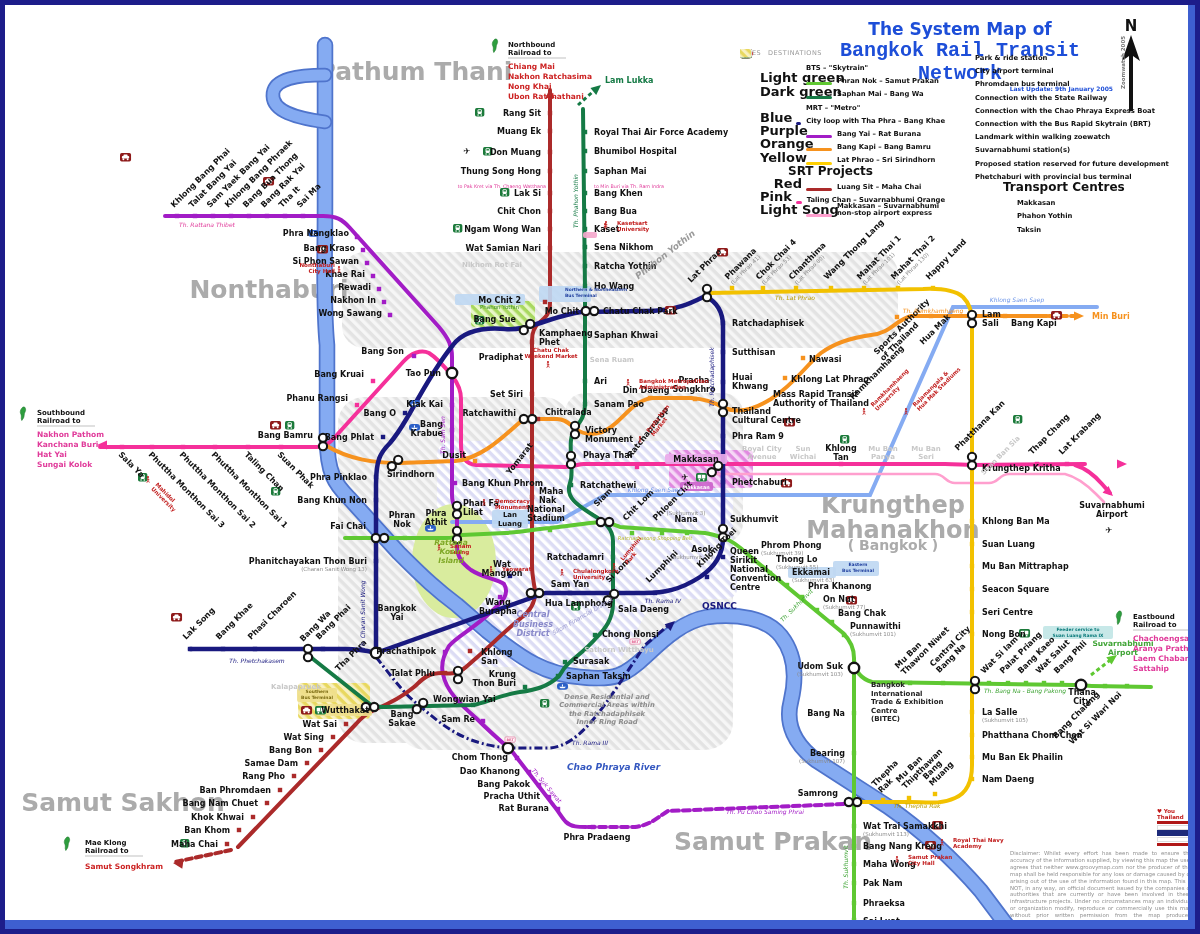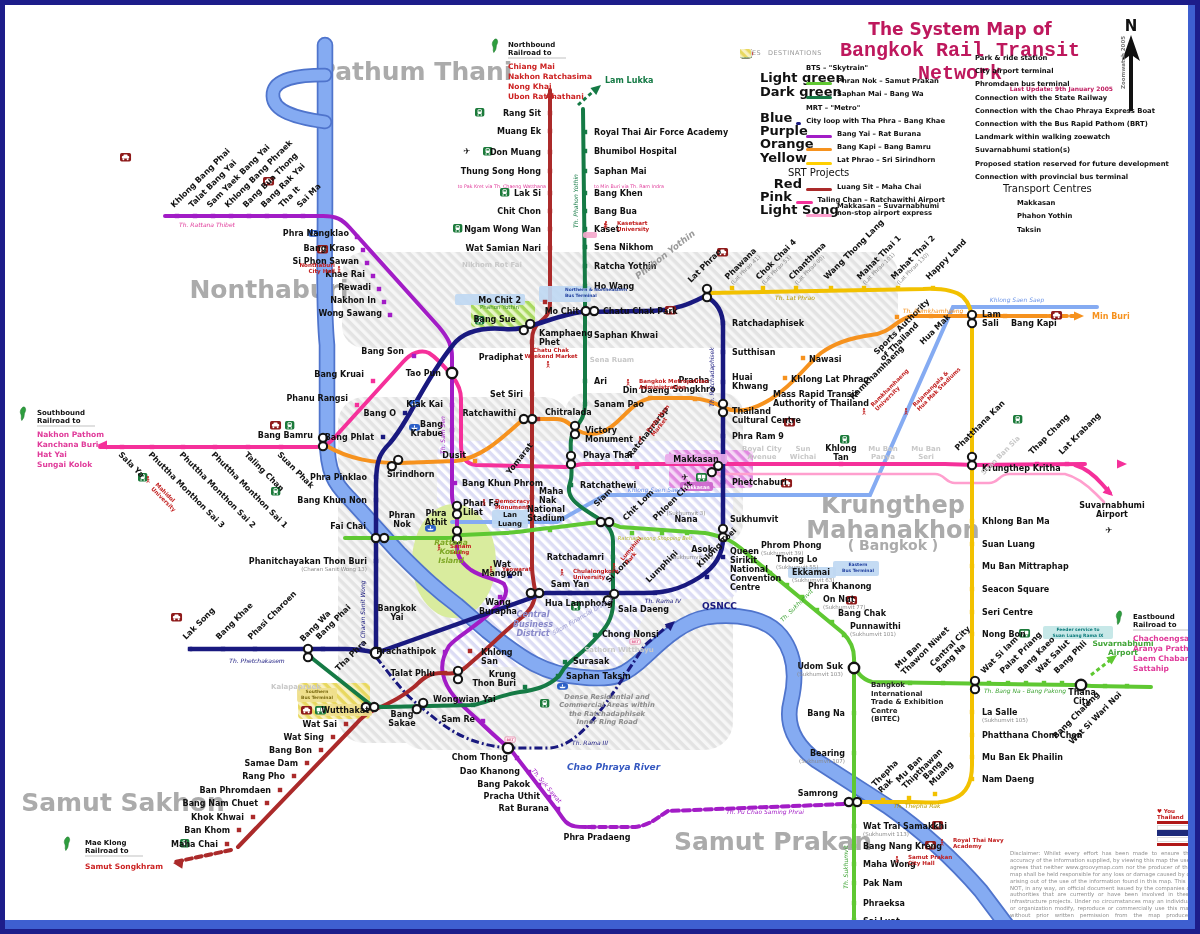--- a/index.html
+++ b/index.html
@@ -2,35 +2,35 @@
 <html><head>
 <meta charset="utf-8">
 <style>
   html,body{margin:0;padding:0;background:#10106e;}
   #frame{position:relative;width:1200px;height:934px;background:#fff;
     box-sizing:border-box;border:5px solid #1d1d8a;outline:1px solid #0b0b5e;
     font-family:"DejaVu Sans","Liberation Sans",sans-serif;overflow:hidden;}
   #innerEdge{position:absolute;right:0;top:0;bottom:0;width:7px;background:#3e5fd0;}
   #bottomEdge{position:absolute;left:0;right:0;bottom:0;height:9px;background:#3e5fd0;}
   svg{position:absolute;left:0;top:0;}
-  #titleBlock{position:absolute;left:790px;top:14px;width:330px;text-align:center;color:#be185d;}
+  #titleBlock{position:absolute;left:790px;top:14px;width:330px;text-align:center;color:#1d4ed8;}
   #titleBlock .t1{font-size:17px;font-weight:bold;}
   #titleBlock .t2{font-size:20px;font-weight:bold;font-family:Liberation Mono, monospace;}
   #titleBlock .t3{font-size:6px;font-weight:bold;text-align:right;padding-right:12px;}
   #legend{position:absolute;left:735px;top:44px;width:450px;font-size:7px;color:#111;}
   .lg-cols{display:flex;gap:10px;}
   .lg-col1{width:205px;}
   .lg-col2{width:240px;}
   .lg-head{color:#9a9a9a;font-size:6.5px;letter-spacing:.5px;display:flex;margin-bottom:2px;}
   .lg-head span:first-child{width:62px;}
   .lg-row{display:flex;align-items:flex-end;height:13.2px;white-space:nowrap;padding-left:20px;}
   .lg-lab{width:42px;text-align:right;padding-right:4px;font-weight:bold;font-size:13px;}
   .lg-sw{width:26px;height:3px;margin-right:5px;border-radius:2px;}
   .lg-txt{font-weight:bold;font-size:6.8px;line-height:1.05;}
-  .lg-hdr{font-weight:normal;font-size:10px;padding-left:28px;}
+  .lg-hdr{font-weight:bold;font-size:12px;padding-left:28px;}
   .lg-ic{width:13px;height:11px;margin-right:4px;flex:0 0 13px;}
   #disclaimer{position:absolute;left:1005px;top:845px;width:182px;font-size:5.4px;
     color:#8f8f8f;text-align:justify;line-height:1.28;}
   #disclaimer p{margin:0 0 5px 0;}
   #flagBox{position:absolute;left:1152px;top:803px;width:40px;font-size:5.5px;color:#c01818;font-weight:bold;}
   .stripes{height:3px;margin-top:0.8px;}
 </style>
 </head>
 <body>
 
@@ -1034,21 +1034,21 @@
             <div class="lg-hdr">SRT Projects</div>
           </div>
           <div class="lg-row">
             <span class="lg-lab">Red</span>
             <span class="lg-sw" style="background: rgb(171, 42, 42);"></span>
             <span class="lg-txt">Luang Sit – Maha Chai</span>
           </div>
           <div class="lg-row">
             <span class="lg-lab">Pink</span>
             <span class="lg-sw" style="background: rgb(245, 48, 154);"></span>
-            <span class="lg-txt">Taling Chan – Ratchawithi Airport</span>
+            <span class="lg-txt">Taling Chan – Suvarnabhumi Orange</span>
           </div>
           <div class="lg-row">
             <span class="lg-lab">Light Song</span>
             <span class="lg-sw" style="background: rgb(255, 159, 206);"></span>
             <span class="lg-txt">Makkasan – Suvarnabhumi<br>non-stop airport express</span>
           </div>
         </div>
         <div class="lg-col2">
           <div class="lg-row">
             <svg viewBox="0 0 14 12" class="lg-ic">
@@ -1104,21 +1104,21 @@
             </svg>
             <span class="lg-txt">Connection with the Chao Phraya Express Boat</span>
           </div>
           <div class="lg-row">
             <svg viewBox="0 0 14 12" class="lg-ic">
               <g transform="translate(0,0) scale(1)">
                 <rect x="0" y="0" width="12" height="6" rx="1" fill="#fff" stroke="#E05A8A" stroke-width="0.7"></rect>
                 <text x="6" y="4.7" font-size="4" fill="#E05A8A" text-anchor="middle" font-weight="bold">BRT</text>
               </g>
             </svg>
-            <span class="lg-txt">Connection with the Bus Rapid Pathom (BRT)</span>
+            <span class="lg-txt">Connection with the Bus Rapid Skytrain (BRT)</span>
           </div>
           <div class="lg-row">
             <svg viewBox="0 0 14 12" class="lg-ic">
               <g transform="translate(0,0) scale(1)">
                 <circle cx="2.5" cy="1.4" r="1.3" fill="#C22020"></circle>
                 <path d="M2.5,2.7 L2.5,5.5 M2.5,5.5 L1,8.5 M2.5,5.5 L4.2,8.2 M1,3.8 L4.2,4.6" stroke="#C22020" stroke-width="1" fill="none"></path>
               </g>
             </svg>
             <span class="lg-txt">Landmark within walking zoewatch</span>
           </div>
@@ -1138,21 +1138,21 @@
               </g>
             </svg>
             <span class="lg-txt">Proposed station reserved for future development</span>
           </div>
           <div class="lg-row">
             <svg viewBox="0 0 14 12" class="lg-ic">
               <g transform="translate(0,0) scale(1)">
                 <rect x="0" y="0" width="12" height="9" fill="url(#hatchBlue)"></rect>
               </g>
             </svg>
-            <span class="lg-txt">Connection with provincial bus terminal</span>
+            <span class="lg-txt">Phetchaburi with provincial bus terminal</span>
           </div>
           <div class="lg-row">
             <div class="lg-hdr">Transport Centres</div>
           </div>
           <div class="lg-row">
             <span style="width: 42px; flex: 0 0 42px;"></span>
             <svg viewBox="0 0 14 12" class="lg-ic">
               <g transform="translate(0,0) scale(1)">
                 <rect x="0" y="0" width="12" height="9" fill="url(#hatchViolet)"></rect>
               </g>

